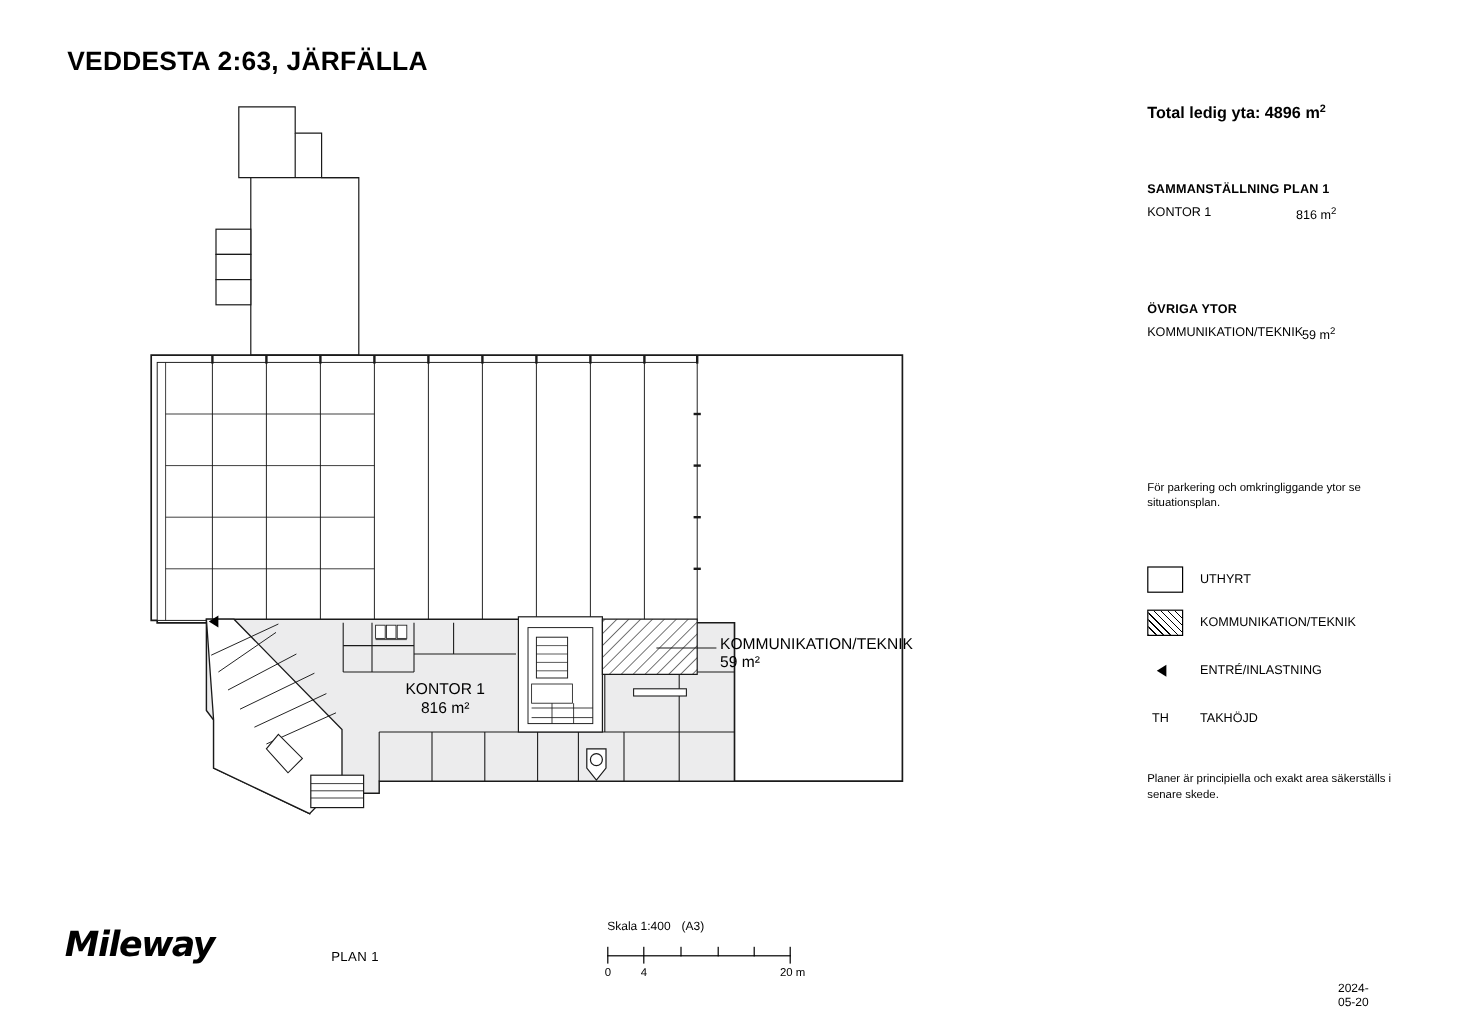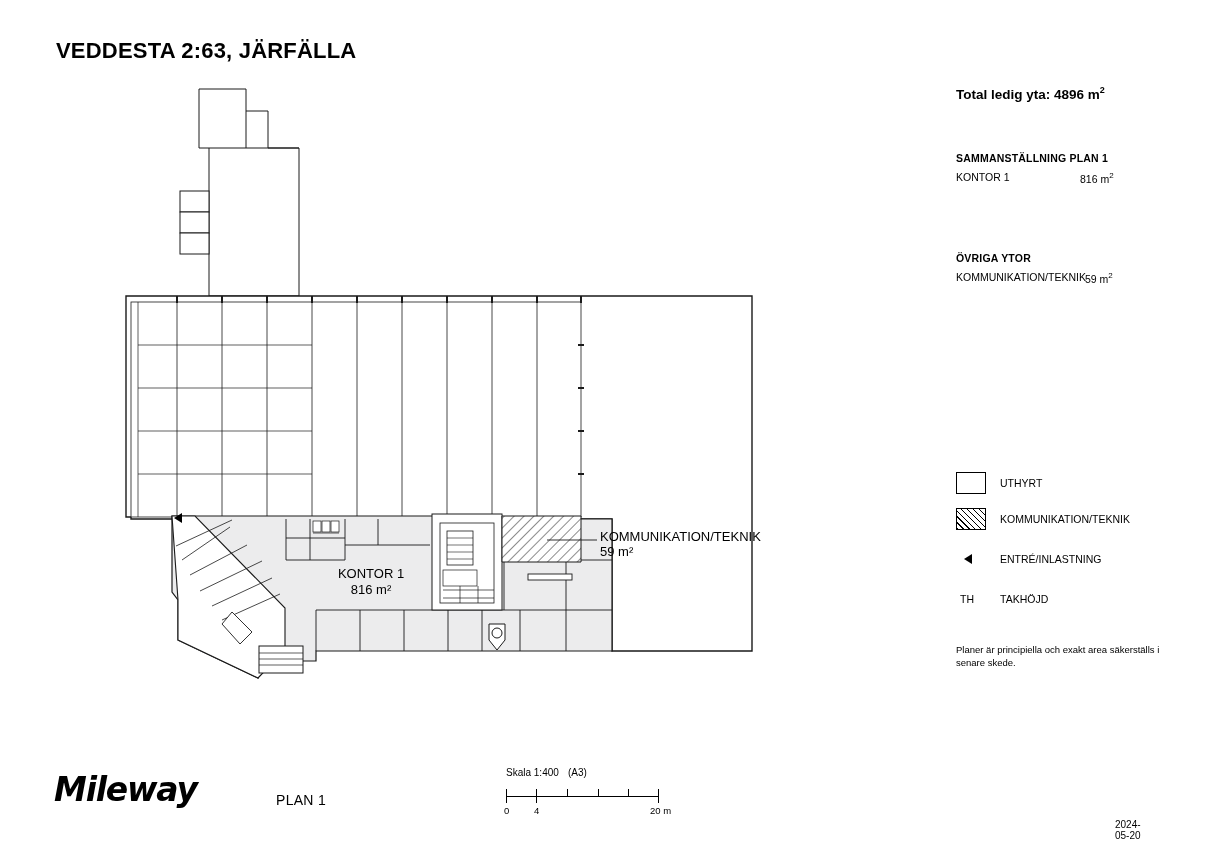--- a/index.html
+++ b/index.html
@@ -123,31 +123,31 @@
     left: 4px;
     top: 5px;
     font-size: 10.5px;
   }
 
   
   .logo {
     position: absolute;
     left: 54px;
     top: 770px;
-    font-size: 33px;
+    font-size: 29px;
     font-weight: bold;
     font-style: italic;
     letter-spacing: -1.2px;
     font-family: "DejaVu Sans", sans-serif;
   }
   #plan-label {
     position: absolute;
     left: 276px;
     top: 792px;
-    font-size: 14px;
+    font-size: 11px;
     letter-spacing: 0.3px;
   }
   #scale-label {
     position: absolute;
     left: 506px;
     top: 767px;
     font-size: 10px;
   }
   #scale-format {
     position: absolute;
@@ -215,20 +215,21 @@
   </div>
 
   <div class="panel-heading" id="sum-plan-heading">SAMMANSTÄLLNING PLAN 1</div>
   <div class="panel-row" id="sum-row-label">KONTOR 1</div>
   <div class="panel-row" id="sum-row-value"><span>816 m</span><span class="sup">2</span></div>
 
   <div class="panel-heading" id="ovriga-heading">ÖVRIGA YTOR</div>
   <div class="panel-row" id="ovriga-row-label">KOMMUNIKATION/TEKNIK</div>
   <div class="panel-row" id="ovriga-row-value"><span>59 m</span><span class="sup">2</span></div>
 
+  <div class="note" id="note-parking">För parkering och omkringliggande ytor se situationsplan.</div>
   <div class="note" id="note-principal">Planer är principiella och exakt area säkerställs i senare skede.</div>
 
   <div class="legend-item" id="legend-uthyrt">
     <span class="legend-swatch"></span>
     <span class="legend-label">UTHYRT</span>
   </div>
 
   <div class="legend-item" id="legend-komm">
     <span class="legend-swatch hatch"></span>
     <span class="legend-label">KOMMUNIKATION/TEKNIK</span>

